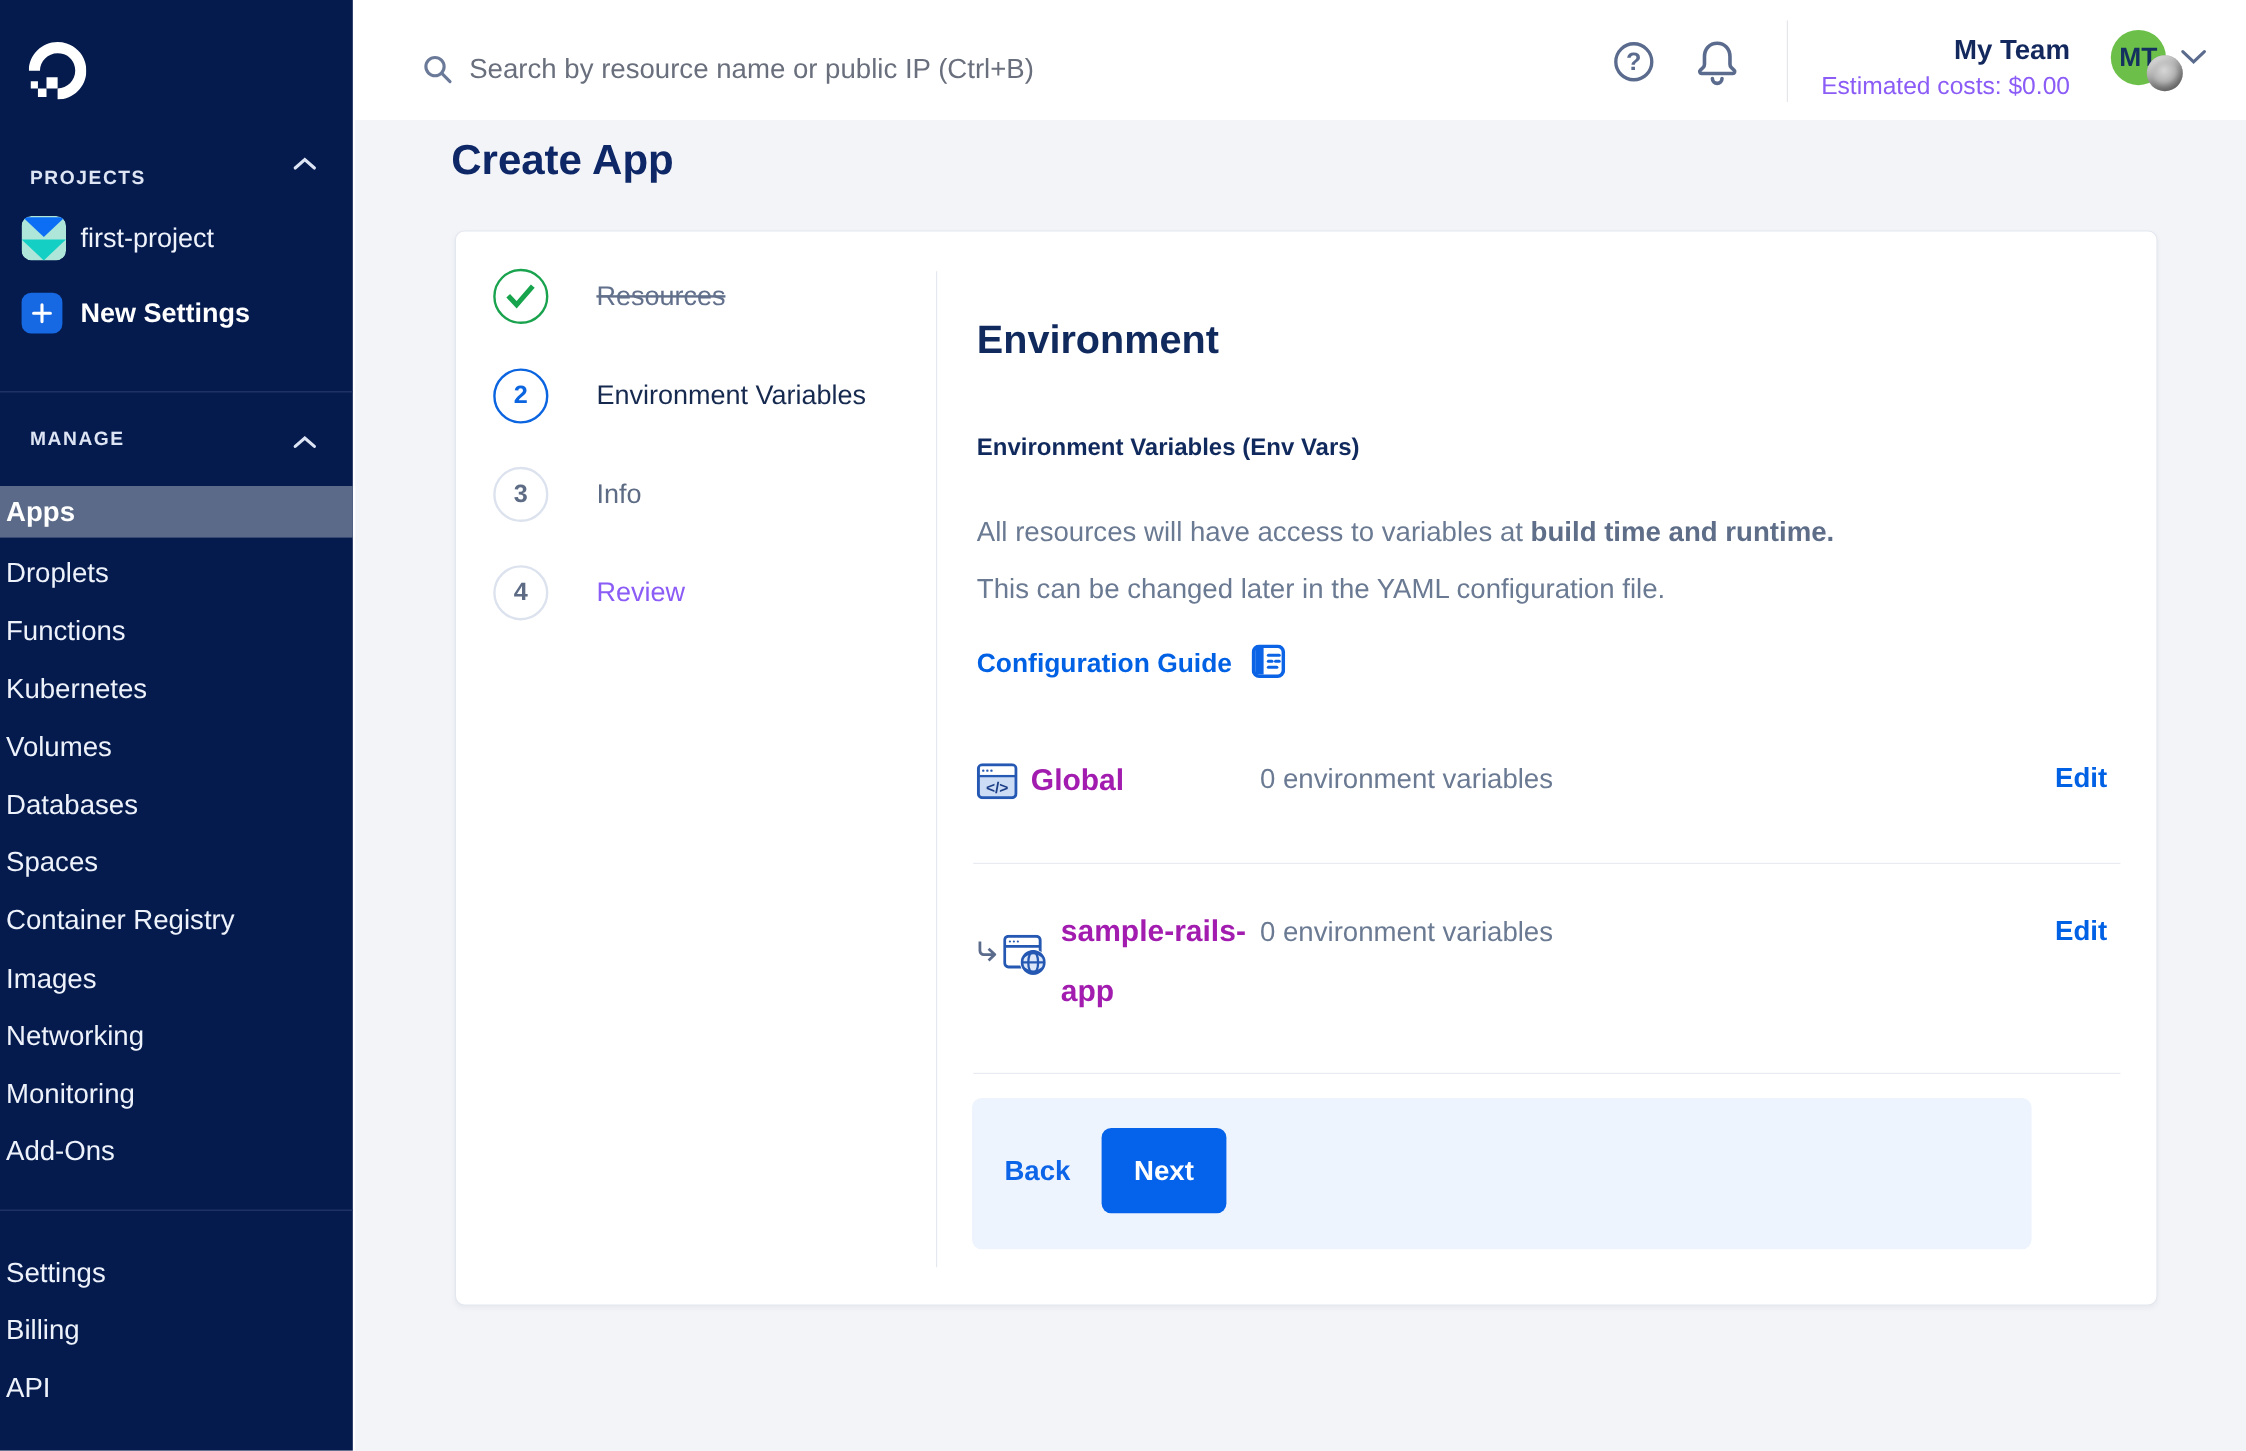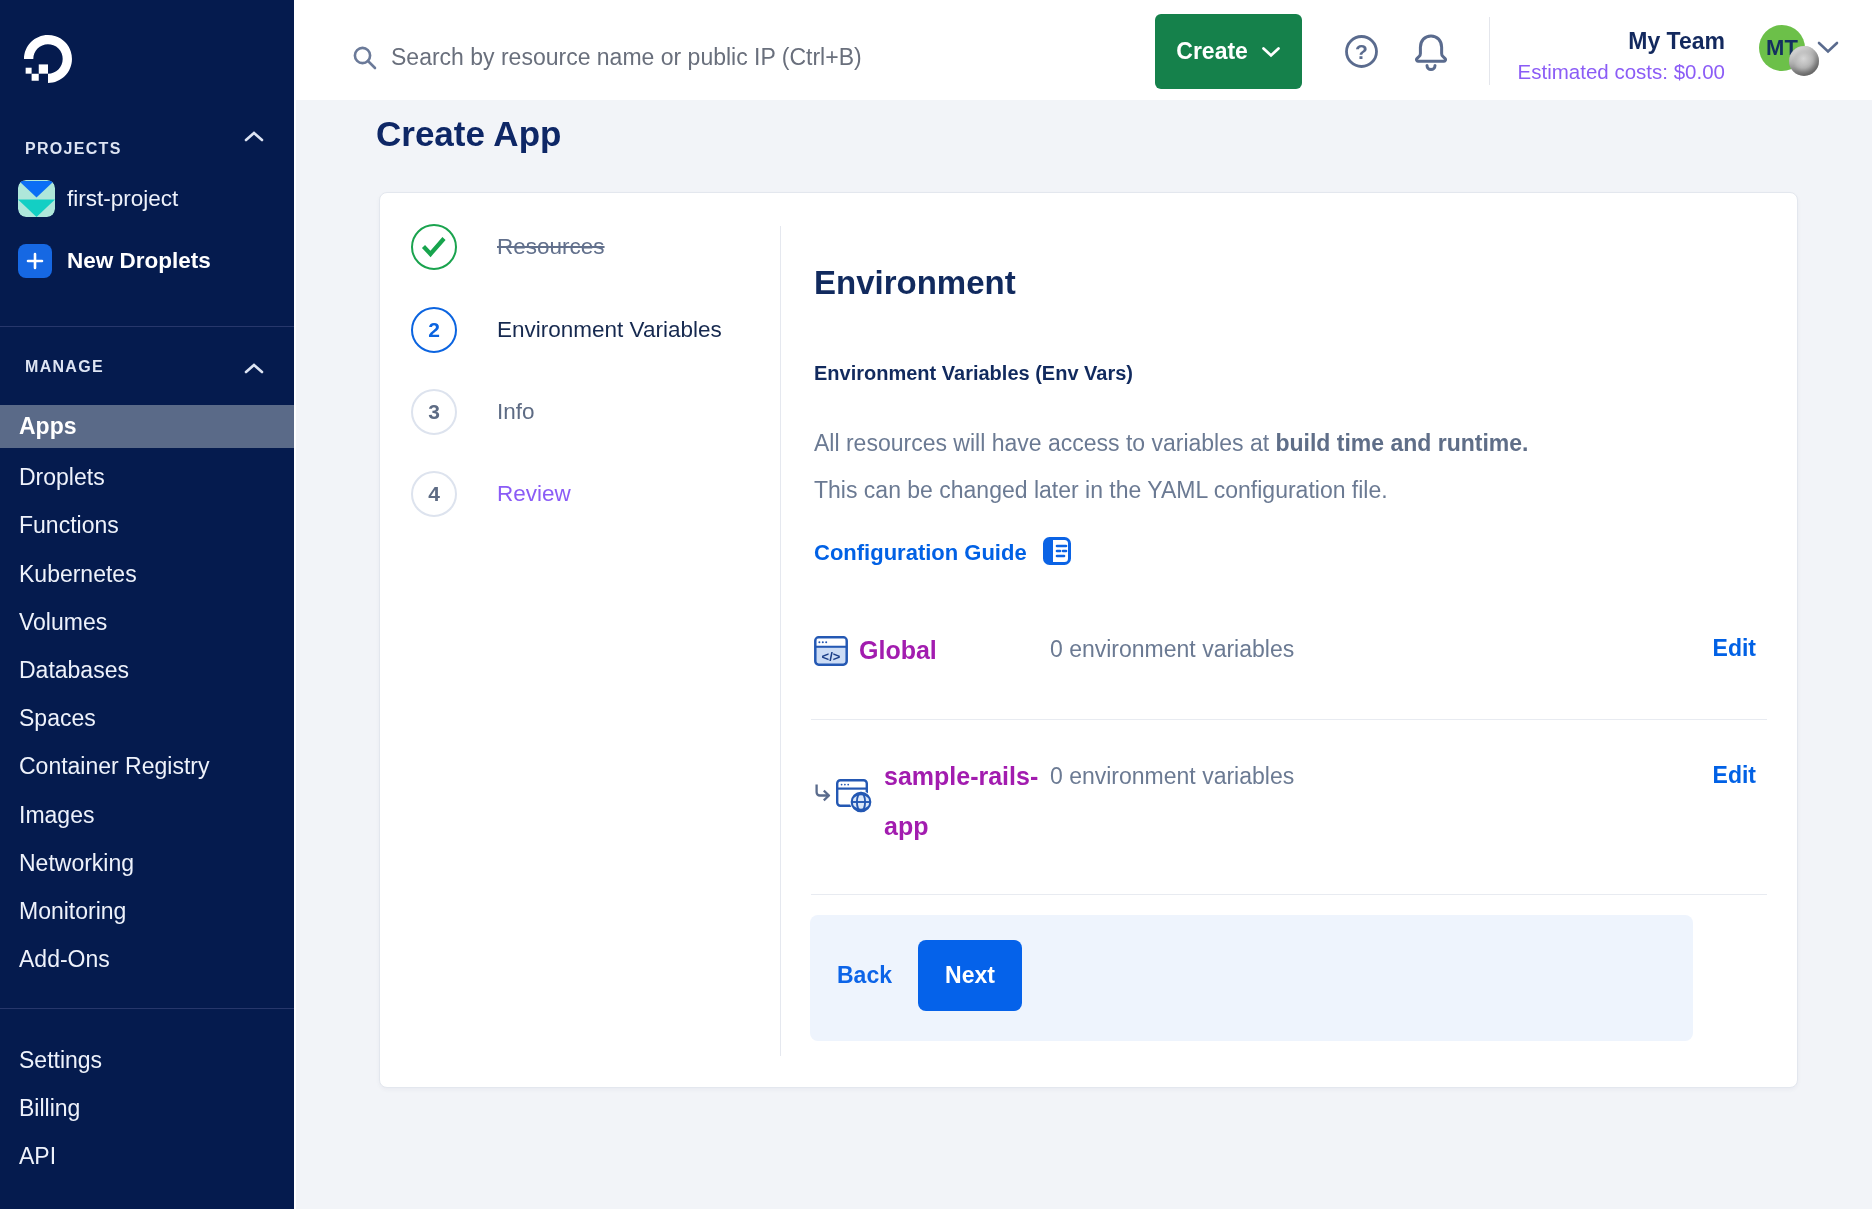--- a/index.html
+++ b/index.html
@@ -10,21 +10,21 @@
 .sidebar { position:absolute; left:0; top:0; width:294px; height:1209px; background:#051b4e; z-index:5; }
 .logo { position:absolute; left:24px; top:35px; width:48px; height:48px; }
 .sechead { position:absolute; left:25px; font-size:16px; font-weight:bold; letter-spacing:1.3px; color:#dde4f3; }
 .chevup { position:absolute; width:20px; height:12px; }
 .proj-item { position:absolute; left:18px; display:flex; align-items:center; }
 .proj-icon { width:37px; height:37px; border-radius:8px; }
 .proj-label { margin-left:12px; font-size:22.5px; color:#eef2fb; }
 .npicon { width:34px; height:34px; border-radius:8px; background:#1668e3; color:#fff; display:flex; align-items:center; justify-content:center; }
 .sep { position:absolute; left:0; width:294px; height:1px; background:#27376b; }
 .menu { position:absolute; left:0; width:294px; }
-.menu div { height:48.2px; line-height:48.2px; padding-left:19px; font-size:23px; color:#eef2fb; }
+.menu div { height:48.2px; line-height:48.2px; padding-left:5px; font-size:23px; color:#eef2fb; }
 .menu div.active { background:#5a6a88; font-weight:bold; color:#fff; height:43px; line-height:43px; margin-bottom:5.2px; }
 
 
 .topbar { position:absolute; left:294px; top:0; width:1578px; height:100px; background:#fff; z-index:4; }
 .search-ph { position:absolute; left:97px; top:44px; font-size:23px; color:#696f7c; }
 .btn-create { position:absolute; left:861px; top:14px; width:147px; height:75px; background:#15814b; border-radius:6px; color:#fff; font-size:23px; font-weight:bold; display:flex; align-items:center; justify-content:center; }
 .topsep { position:absolute; left:1195px; top:17px; width:1px; height:68px; background:#e4e6ec; }
 .myteam { position:absolute; right:147px; top:28px; font-size:23px; font-weight:bold; color:#13295e; }
 .estcost { position:absolute; right:147px; top:60px; font-size:20.5px; color:#8b5cf6; }
 .avatar { position:absolute; left:1465px; top:25px; width:46px; height:46px; border-radius:50%; background:#6cc049; color:#14305f; font-size:22px; font-weight:bold; display:flex; align-items:center; justify-content:center; }
@@ -81,21 +81,21 @@
     </svg>
     <span class="proj-label">first-project</span>
   </div>
 
   <div class="proj-item" style="top:244px;">
     <div class="npicon">
         <svg width="18" height="18" viewBox="0 0 18 18">
           <path d="M9 2v14M2 9h14" stroke="#fff" stroke-width="2.6" stroke-linecap="round"></path>
         </svg>
       </div>
-    <span class="proj-label" style="font-weight:bold; color:#fff; margin-left:15px;">New Droplets</span>
+    <span class="proj-label" style="font-weight:bold; color:#fff; margin-left:15px;">New Settings</span>
   </div>
 
   <div class="sep" style="top:326px;"></div>
 
   <div class="sechead" style="top:358px;">MANAGE</div>
   <svg class="chevup" style="left:244px; top:362px;" viewBox="0 0 20 12">
       <path d="M2 10 L10 3 L18 10" fill="none" stroke="#dde4f3" stroke-width="2.6" stroke-linecap="round"></path>
     </svg>
 
   <div class="menu" style="top:405px;">
@@ -122,23 +122,20 @@
   </div>
 </div>
 
 <div class="topbar">
   <svg style="position:absolute; left:58px; top:45px;" width="26" height="26" viewBox="0 0 26 26">
       <circle cx="10.5" cy="10.5" r="7.6" fill="none" stroke="#6b7a99" stroke-width="2.6"></circle>
       <line x1="16" y1="16" x2="23" y2="23" stroke="#6b7a99" stroke-width="2.6" stroke-linecap="round"></line>
     </svg>
   <div class="search-ph">Search by resource name or public IP (Ctrl+B)</div>
 
-  <div class="btn-create">Create&nbsp;&nbsp;<svg width="20" height="12" viewBox="0 0 20 12">
-        <path d="M2.5 2.5 L10 9.5 L17.5 2.5" fill="none" stroke="#fff" stroke-width="2.7" stroke-linecap="round"></path>
-      </svg></div>
 
   <svg style="position:absolute; left:1050px; top:34px;" width="35" height="35" viewBox="0 0 35 35">
       <circle cx="17.5" cy="17.5" r="15" fill="none" stroke="#5a6b8e" stroke-width="2.8"></circle>
       <text x="17.5" y="24.5" text-anchor="middle" font-family="Liberation Sans" font-size="21" font-weight="bold" fill="#5a6b8e">?</text>
     </svg>
 
   <svg style="position:absolute; left:1116px; top:30px;" width="42" height="44" viewBox="0 0 42 44">
     <path d="M21 6c-6.2 0-10.6 4.6-10.6 11.2v6.3c0 1-.4 2-1.1 2.7l-2.4 2.4c-.95.95-.28 2.6 1.07 2.6h26.1c1.35 0 2.02-1.65 1.07-2.6l-2.4-2.4c-.7-.7-1.1-1.7-1.1-2.7v-6.3C31.6 10.6 27.2 6 21 6z" fill="none" stroke="#5a6b8e" stroke-width="3" stroke-linejoin="round"></path>
     <path d="M17 35.5a4 4 0 0 0 8 0" fill="none" stroke="#5a6b8e" stroke-width="3" stroke-linecap="round"></path>
   </svg>

